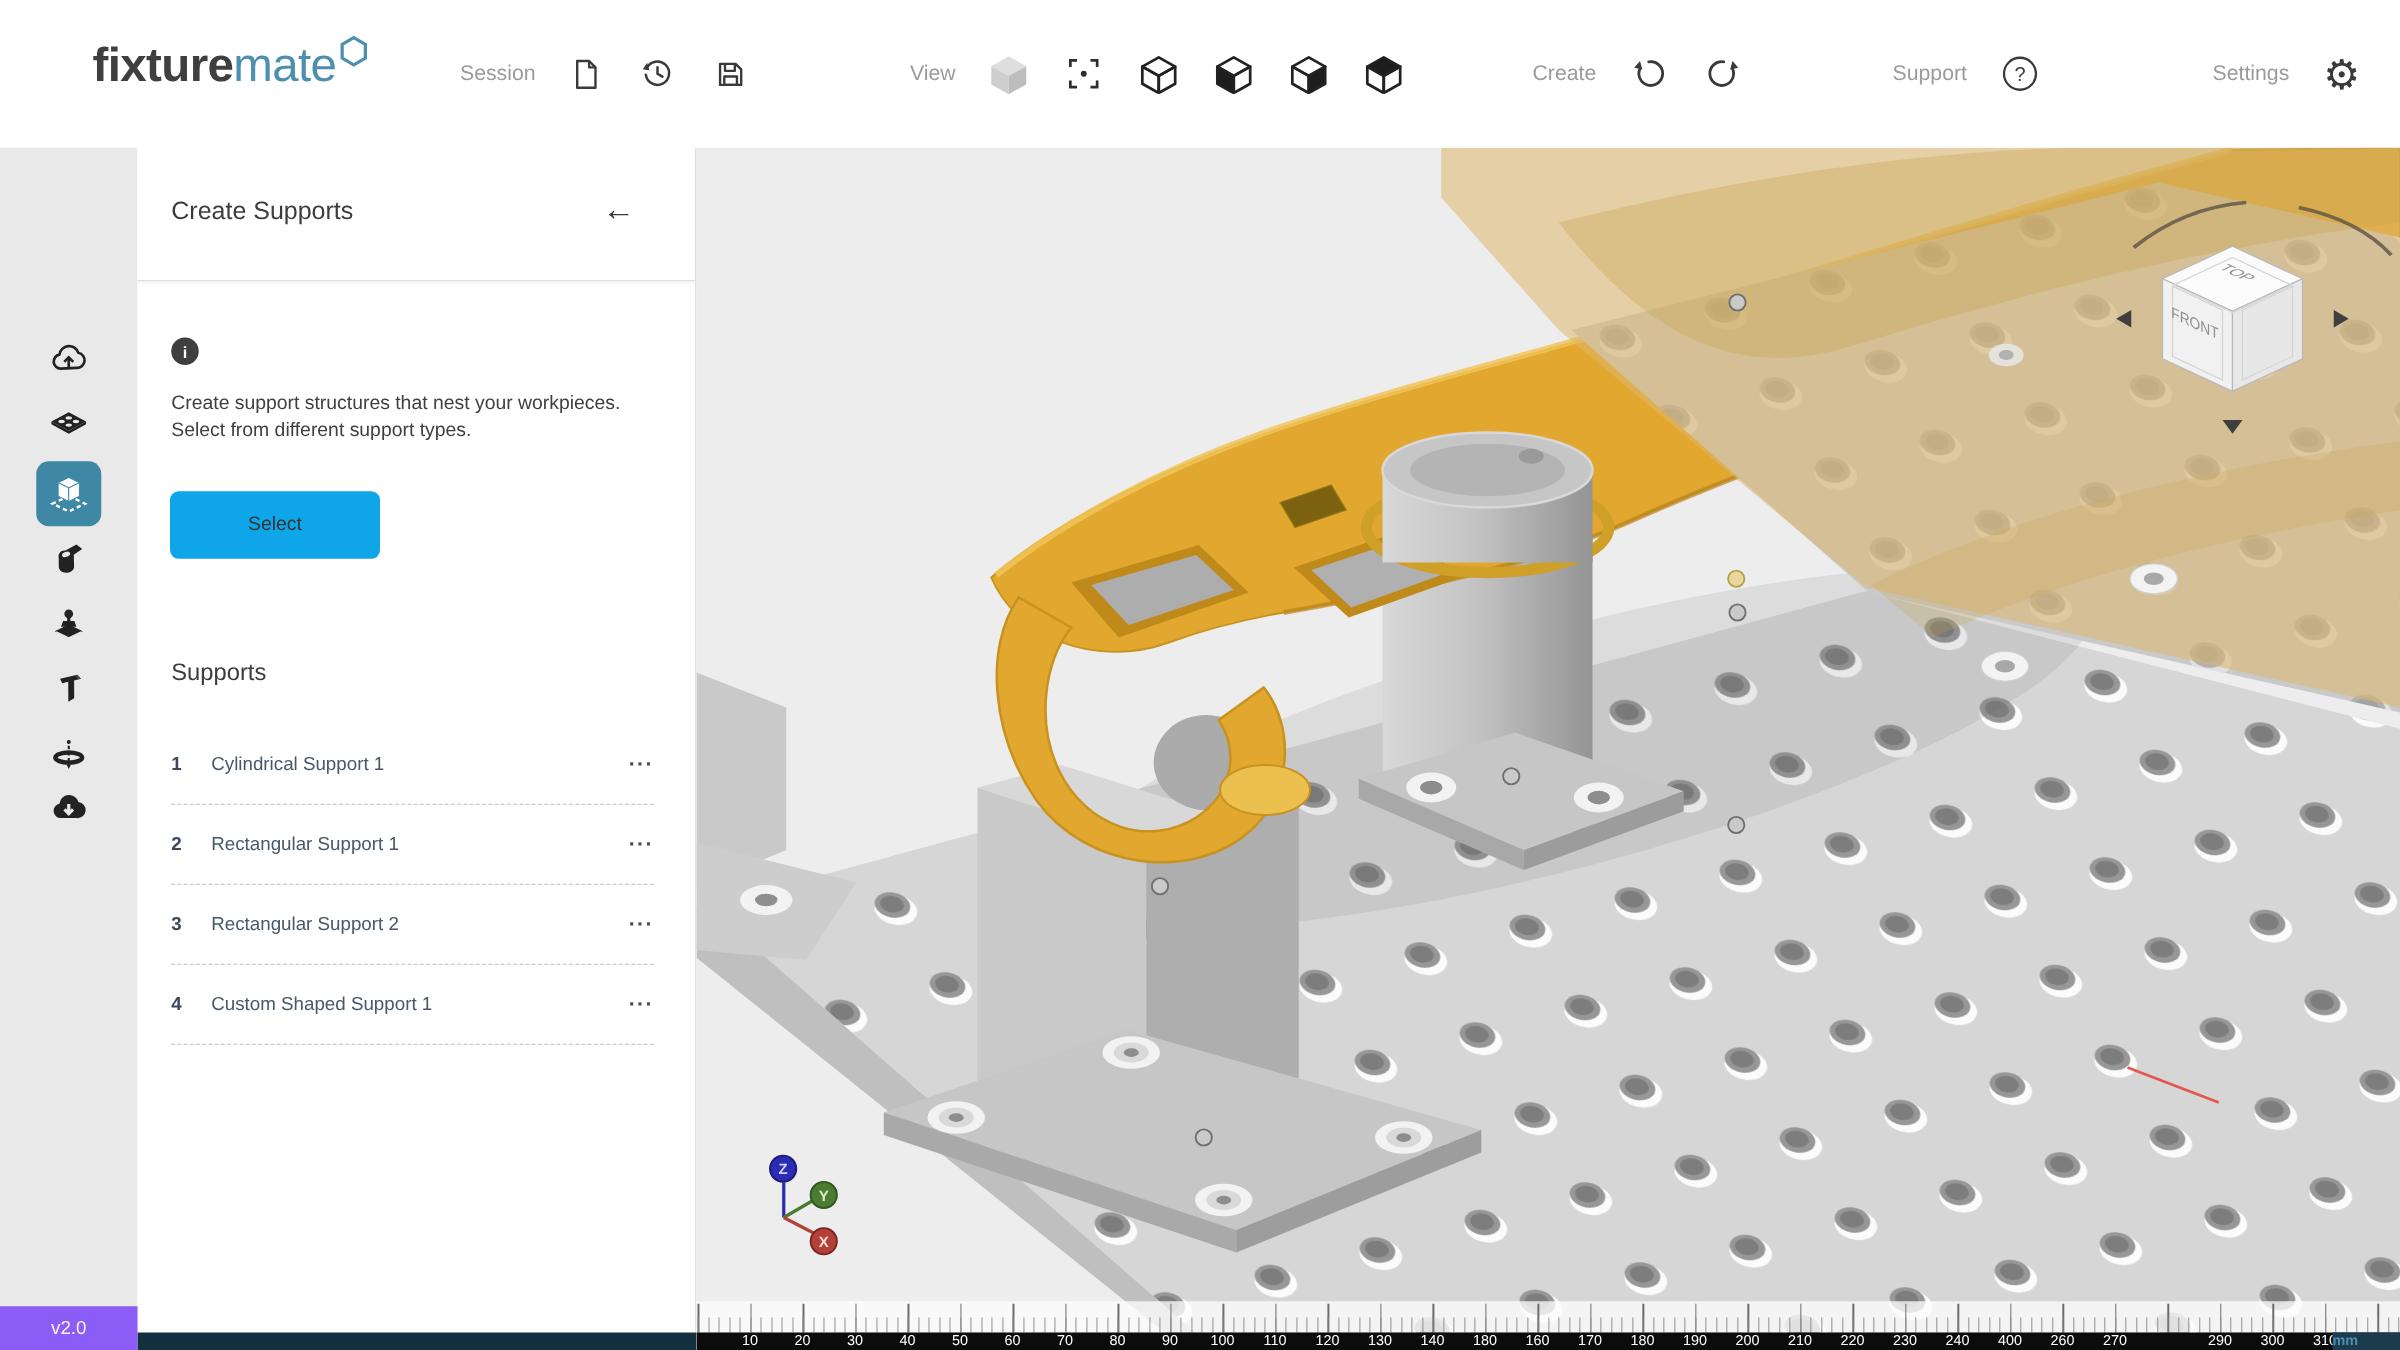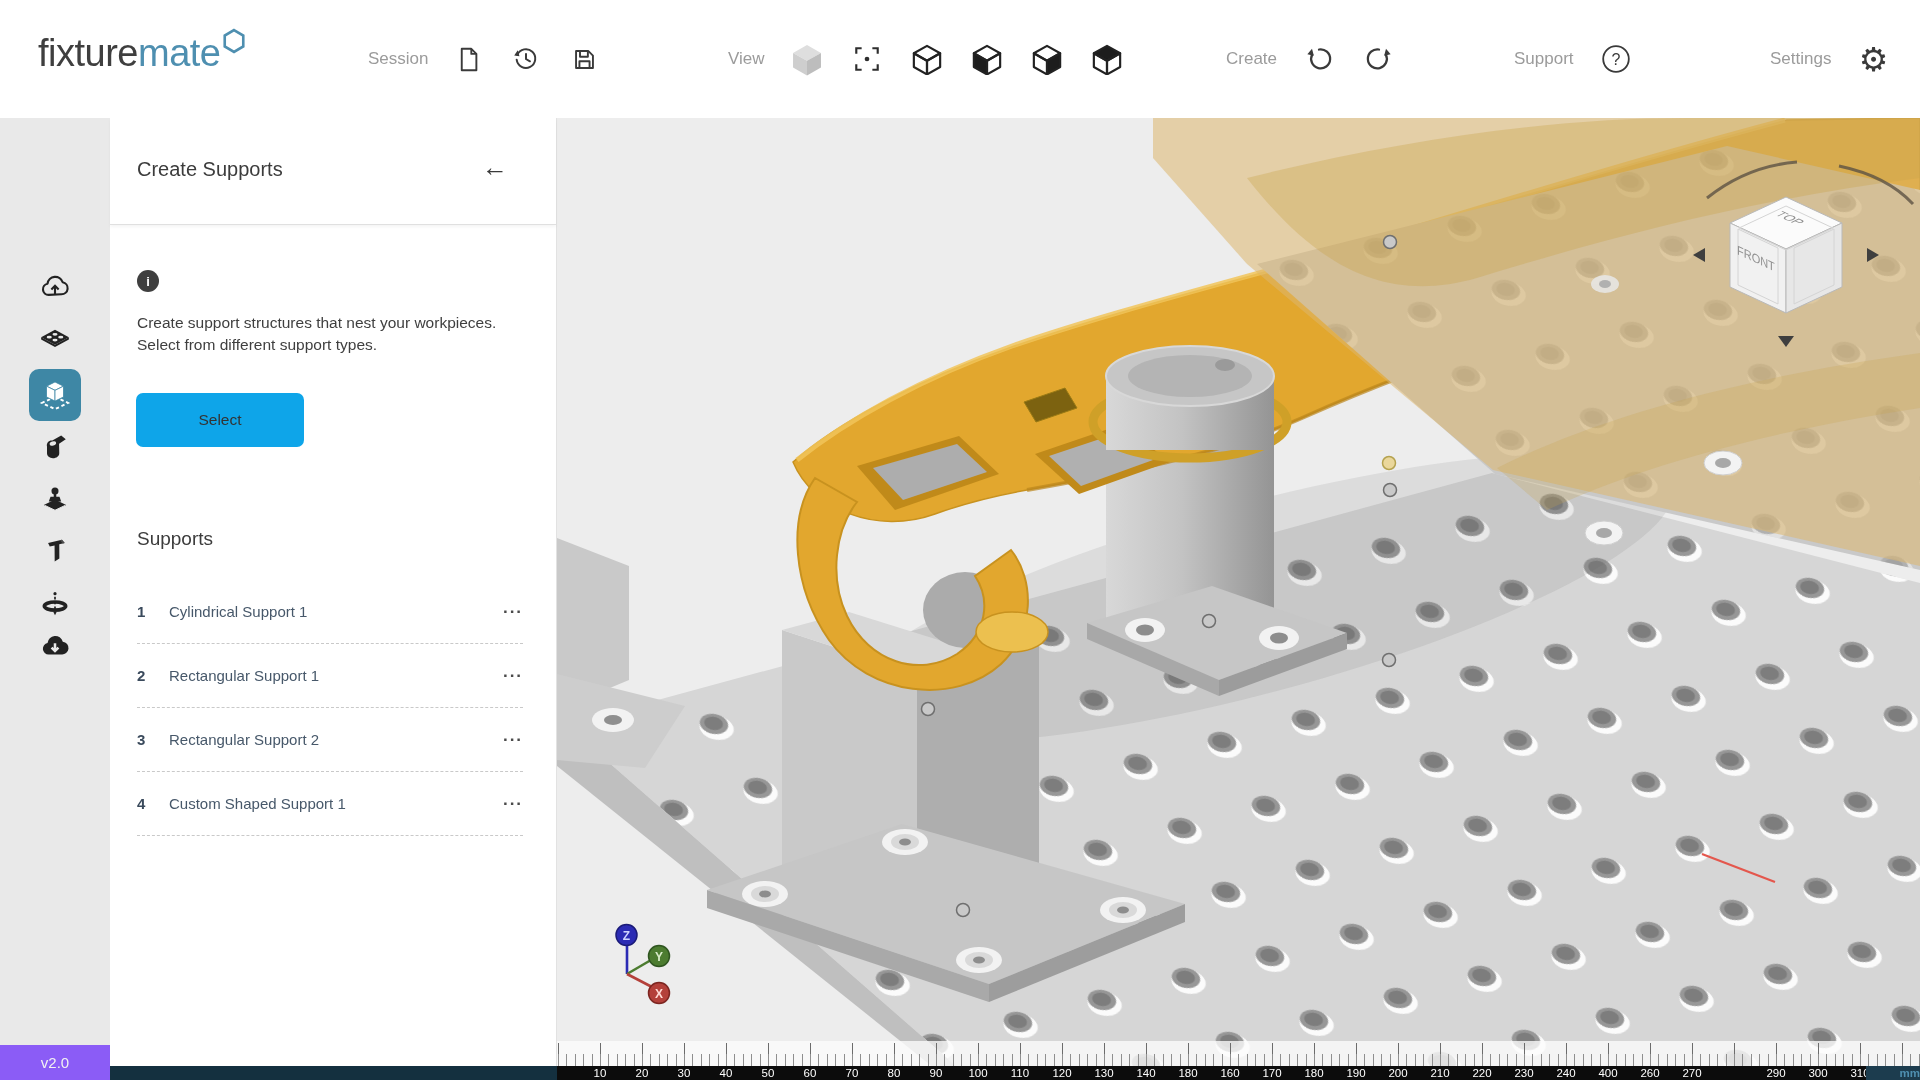--- a/index.html
+++ b/index.html
@@ -2,21 +2,21 @@
 <html><head>
 <meta charset="utf-8">
 <style>
   * { margin:0; padding:0; box-sizing:border-box; }
   html,body { width:1920px; height:1080px; background:#fff; font-family:"Liberation Sans", sans-serif; }
   .app { position:relative; width:1920px; height:1080px; overflow:hidden; background:#fff; }
 
   
   .topbar { position:absolute; left:0; top:0; width:1920px; height:118px; background:#ffffff; z-index:30; }
   .logo { position:absolute; left:38px; top:32px; display:flex; align-items:flex-start; cursor:default; }
-  .logo .fx { font-size:38px; font-weight:400; color:#3f3f3f; letter-spacing:-0.5px; }
+  .logo .fx { font-size:38px; font-weight:700; color:#3f3f3f; letter-spacing:-0.5px;margin-left:36px; }
   .logo .mt { font-size:38px; font-weight:400; color:#4e8fb0; letter-spacing:-0.5px; }
   .logo svg { margin-left:2px; margin-top:-4px; }
   .tb-group { position:absolute; top:0; height:118px; display:flex; align-items:center; gap:24px; }
   .tb-label { font-size:17px; color:#9b9b9b; }
   .tb-btn { width:36px; height:36px; display:flex; align-items:center; justify-content:center; cursor:pointer; border-radius:4px; }
   .gear-glyph { font-size:33px; color:#3a3a3a; line-height:1; }
 
   
   .rail { position:absolute; left:0; top:118px; width:110px; height:962px; background:#e9e9e9; z-index:20; }
   .rail-item { position:absolute; left:39px; width:32px; height:32px; display:flex; align-items:center; justify-content:center; cursor:pointer; }
@@ -49,21 +49,21 @@
 
   
   .ruler-ticks { position:absolute; left:0; right:0; bottom:14px; height:25px; background:rgba(252,252,252,0.78); }
   .ticks-minor { position:absolute; left:0; right:0; bottom:0; height:12px;
     background-image:repeating-linear-gradient(90deg,#8f8f8f 0 1px, transparent 1px 8.4px); background-position:1px 0; }
   .ticks-major { position:absolute; left:0; right:0; bottom:0; height:23px;
     background-image:repeating-linear-gradient(90deg,#6c6c6c 0 1.4px, transparent 1.4px 42px); background-position:1px 0; }
   .ruler-numbers { position:absolute; left:0; right:0; bottom:0; height:14px; background:#0c0c0c; }
   .ruler-num { position:absolute; top:0; transform:translateX(-50%); color:#ffffff; font-size:11.5px; line-height:14px; }
   .ruler-unit { position:absolute; right:0; bottom:0; width:54px; height:14px; background:#1c3c4e; color:#4e8fb0;
-                font-size:11.5px; font-weight:bold; text-align:right; line-height:14px; z-index:5; }
+                font-size:11.5px; font-weight:bold; text-align:left; line-height:14px; z-index:5; }
   .panel-bottom-bar { position:absolute; left:110px; top:1066px; width:447px; height:14px; background:#14303f; z-index:22; }
 </style>
 </head>
 <body>
 
 <div class="app">
 
   <div class="topbar">
     <div class="logo">
       <span class="fx">fixture</span>

